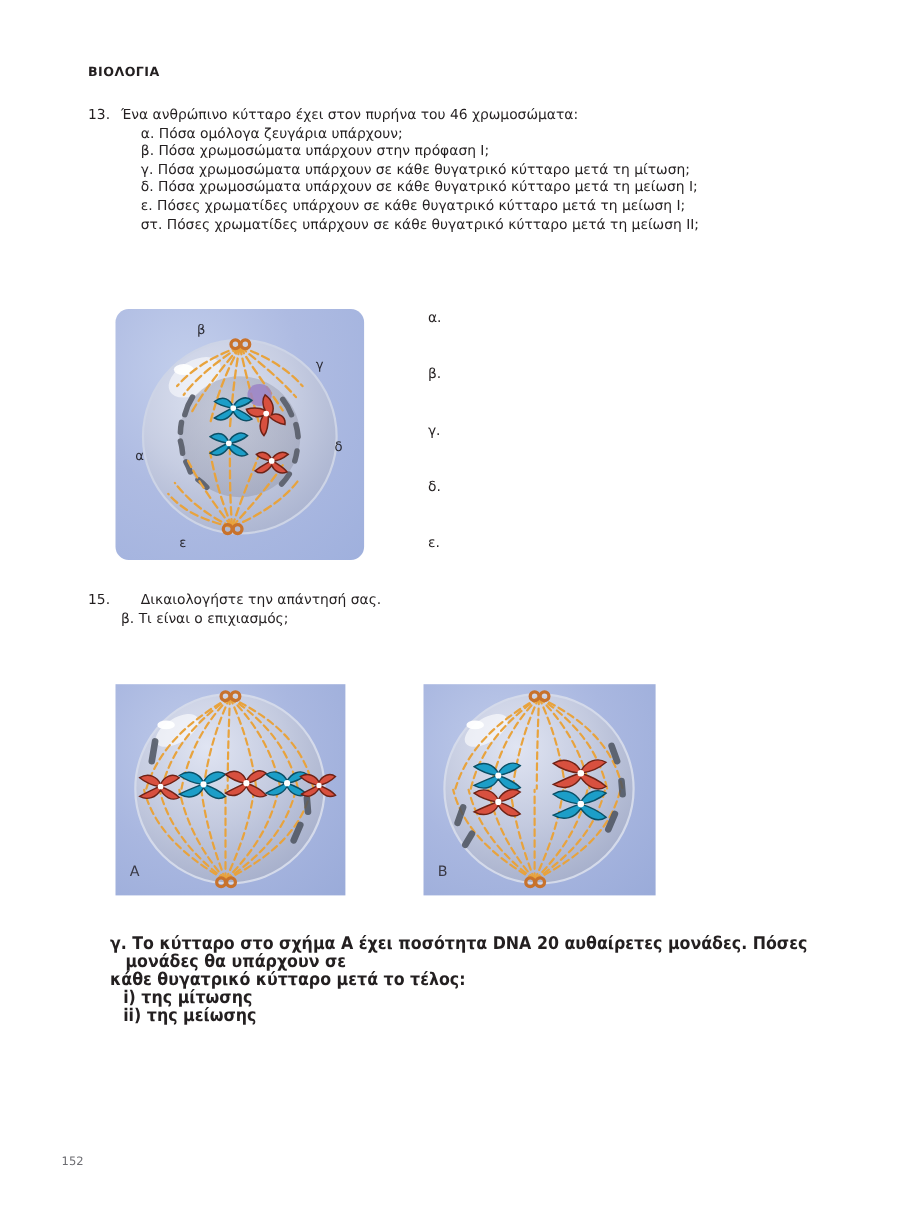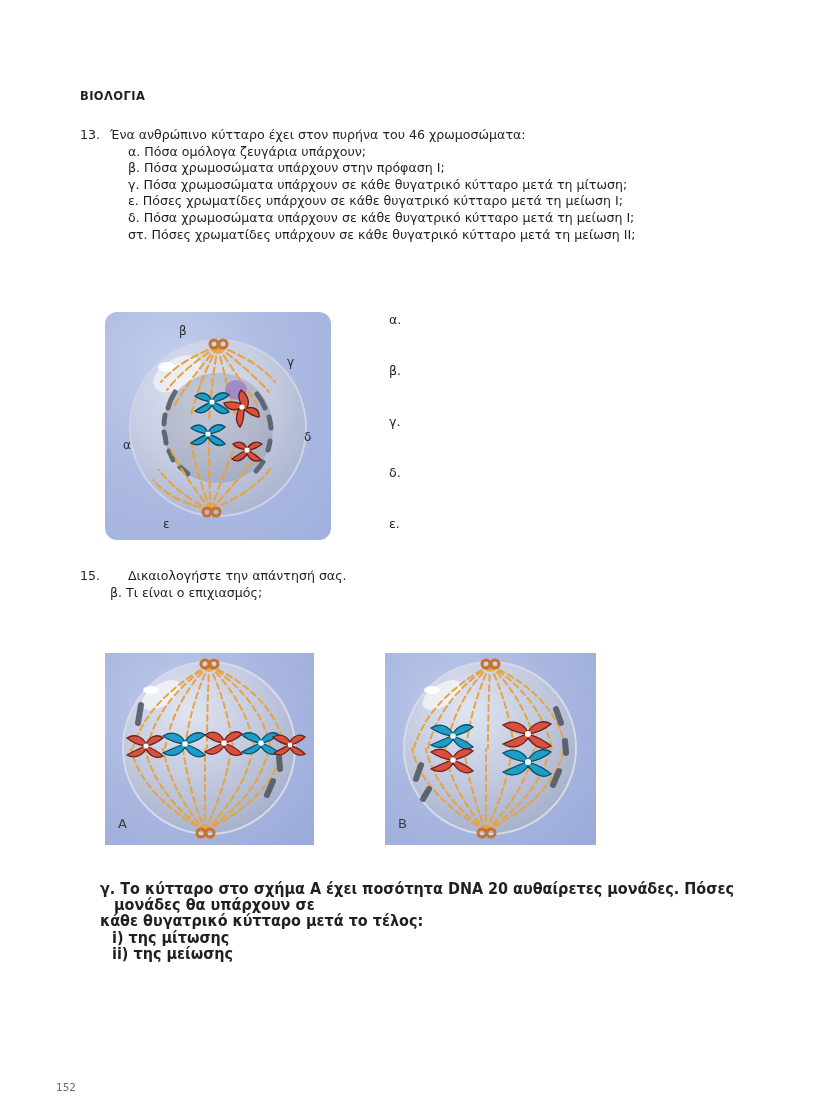--- a/index.html
+++ b/index.html
@@ -12,21 +12,20 @@
     height: 1110px;
     position: relative;
     font-family: "DejaVu Sans", "Liberation Sans", sans-serif;
     color: #231f20;
     overflow: hidden;
   }
   .page {
     position: absolute;
     inset: 0;
     background: #fff;
-    margin-top: 31px;
   }
   .header {
     position: absolute;
     left: 80px;
     top: 58px;
     font-size: 11.5px;
     font-weight: bold;
     letter-spacing: 0.4px;
     color: #231f20;
   }
@@ -133,22 +132,22 @@
 
   <div class="header">ΒΙΟΛΟΓΙΑ</div>
 
   <div class="q" id="q13">
     <span class="num">13.</span>
     <div class="body">
       <div class="line">Ένα ανθρώπινο κύτταρο έχει στον πυρήνα του 46 χρωμοσώματα:</div>
       <div class="line sub">α. Πόσα ομόλογα ζευγάρια υπάρχουν;</div>
       <div class="line sub">β. Πόσα χρωμοσώματα υπάρχουν στην πρόφαση I;</div>
       <div class="line sub">γ. Πόσα χρωμοσώματα υπάρχουν σε κάθε θυγατρικό κύτταρο μετά τη μίτωση;</div>
+      <div class="line sub">δ. Πόσα χρωμοσώματα υπάρχουν σε κάθε θυγατρικό κύτταρο μετά τη μείωση I;</div>
       <div class="line sub">ε. Πόσες χρωματίδες υπάρχουν σε κάθε θυγατρικό κύτταρο μετά τη μείωση I;</div>
-      <div class="line sub">δ. Πόσα χρωμοσώματα υπάρχουν σε κάθε θυγατρικό κύτταρο μετά τη μείωση I;</div>
       <div class="line sub">στ. Πόσες χρωματίδες υπάρχουν σε κάθε θυγατρικό κύτταρο μετά τη μείωση II;</div>
     </div>
   </div>
 
 
   <div class="ans-labels">
     <div>α.</div>
     <div>β.</div>
     <div>γ.</div>
     <div>δ.</div>

